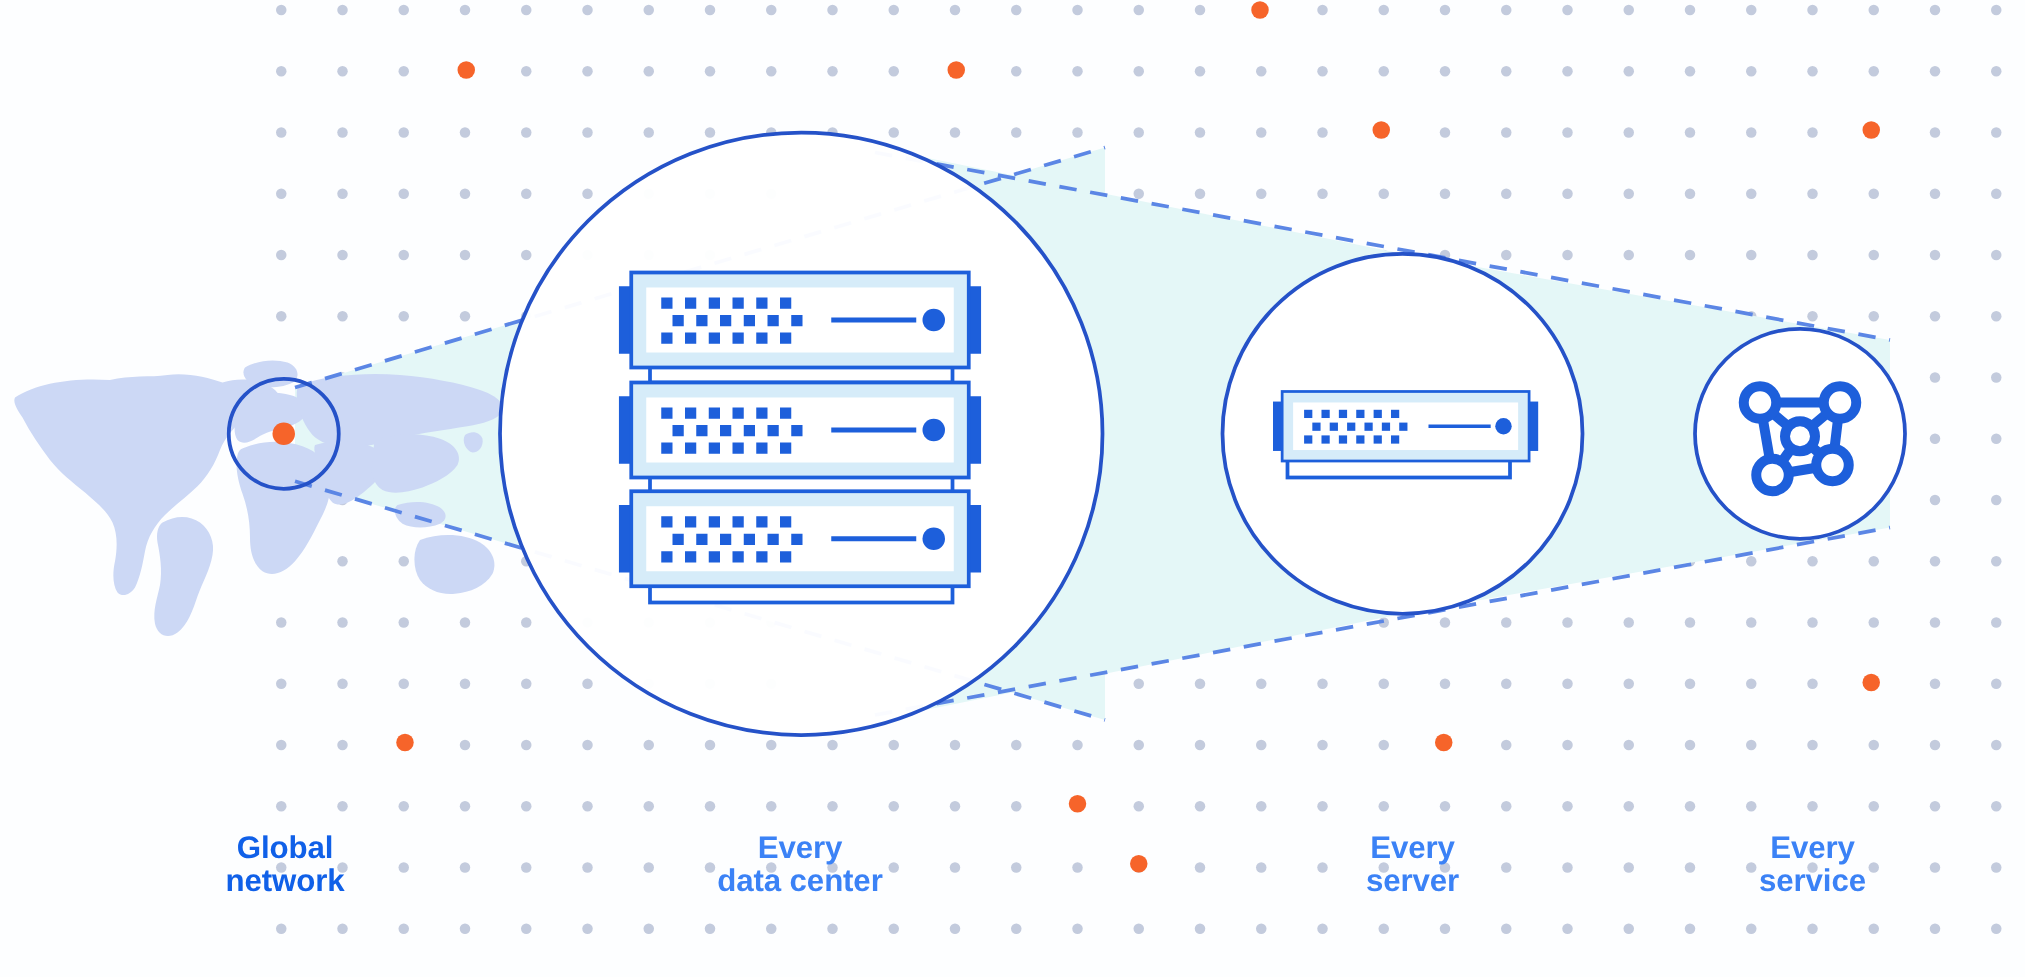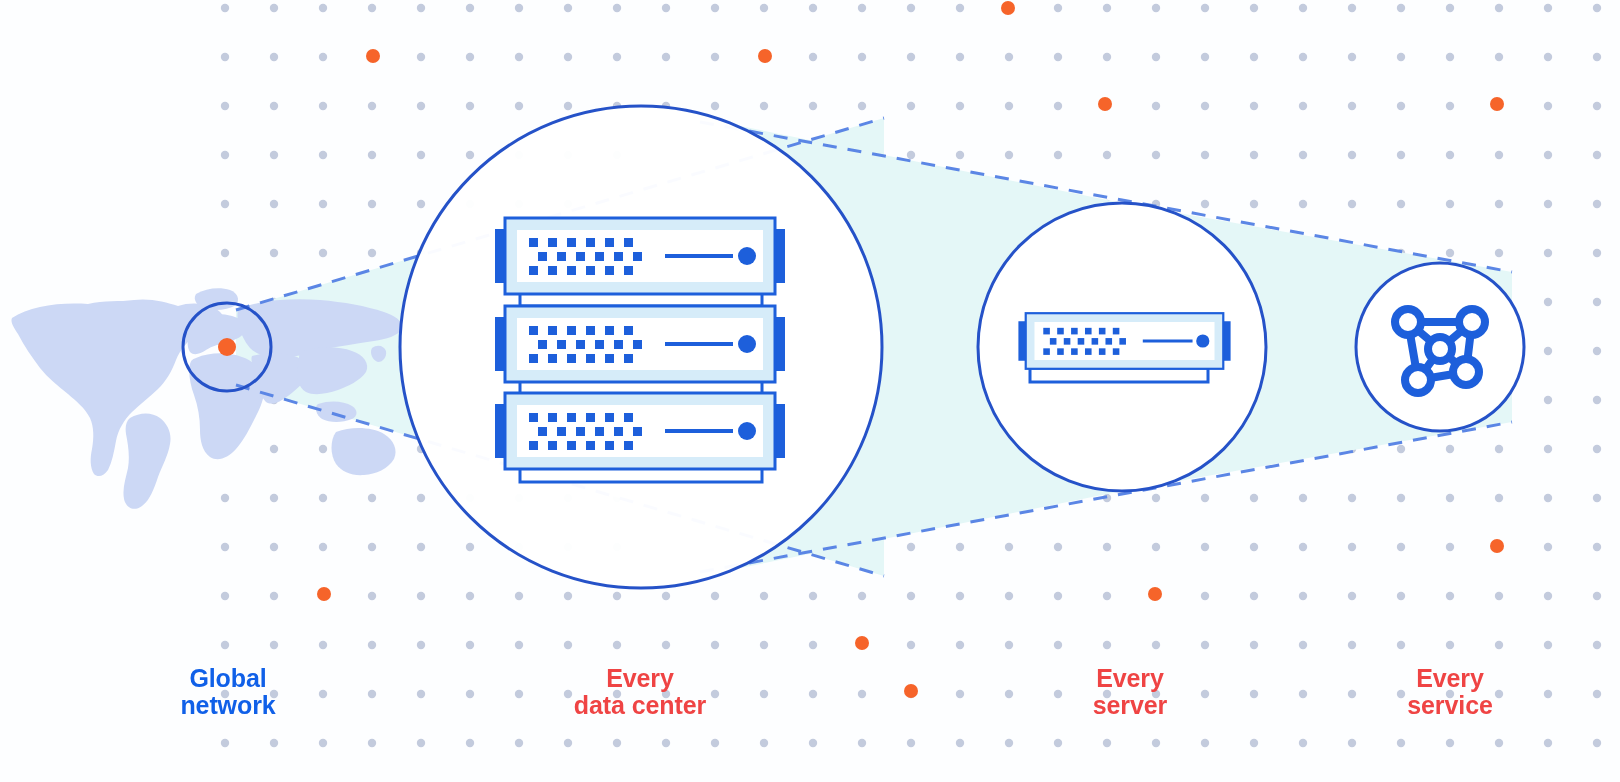--- a/index.html
+++ b/index.html
@@ -27,21 +27,21 @@
     display: block;
   }
   .label {
     position: absolute;
     text-align: center;
     font-size: 25px;
     line-height: 1.08;
     font-weight: 700;
     letter-spacing: -0.1px;
     white-space: pre-line;
-    color: #ef4444;
+    color: #3b82f6;
   }
   .label.accent { color: #1060e8; }
   .label-l1 { left: 128px;  top: 665px; width: 200px; }
   .label-l2 { left: 540px;  top: 665px; width: 200px; }
   .label-l3 { left: 1030px; top: 665px; width: 200px; }
   .label-l4 { left: 1350px; top: 665px; width: 200px; }
 </style>
 </head>
 <body>
 

